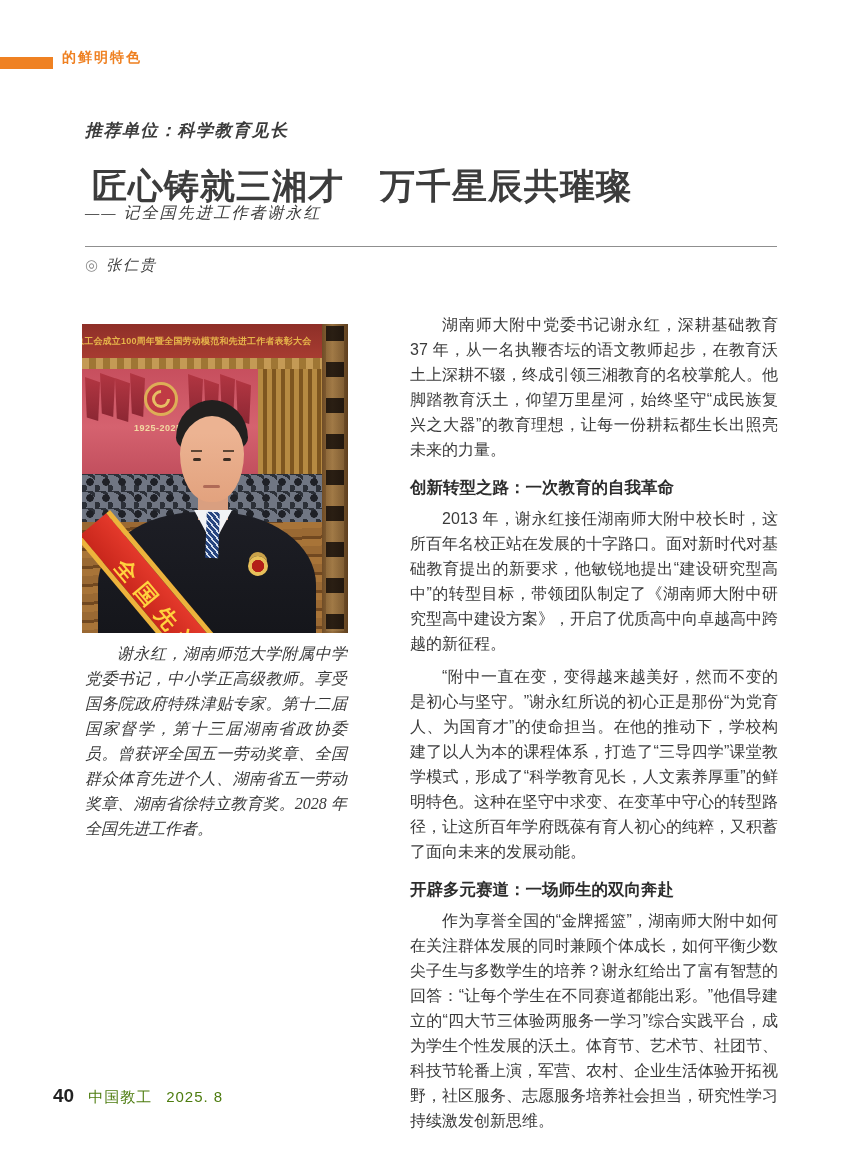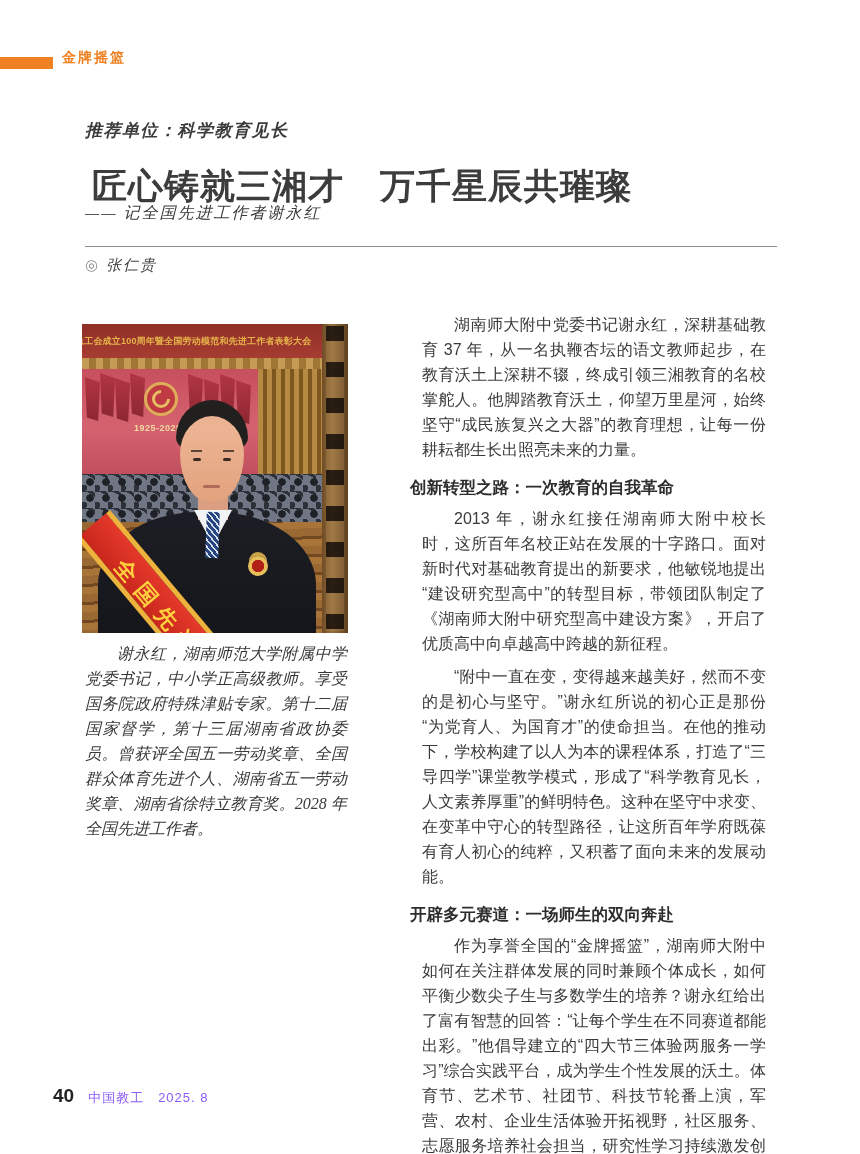--- a/index.html
+++ b/index.html
@@ -83,34 +83,34 @@
   .p-medal { position:absolute; left:166px; top:232px; width:20px; height:20px; border-radius:50%;
     background:radial-gradient(circle at 50% 50%, #b32018 0 42%, #e8c05a 46% 100%);
     box-shadow:0 -5px 0 -1px #caa24a; }
   
   .caption { position:absolute; left:85px; top:641px; width:262px;
     font-family:"Liberation Serif","DejaVu Serif",serif; font-style:italic;
     font-size:16px; line-height:25px; color:#383838; text-align:justify; text-indent:2em; margin:0; }
   
   .article { position:absolute; left:410px; top:312px; width:368px;
     font-size:16px; line-height:25px; color:#3a3a3a; text-align:justify; }
-  .article p { margin:0 12px 8px; text-indent:2em; }
+  .article p { margin:0 0 8px; text-indent:2em; }
   .article h3 { font-size:16.5px; font-weight:700; color:#2d2d2d; margin:13px 0 6px; text-indent:0; }
   
   .footer { position:absolute; left:53px; top:1085px; display:flex; align-items:baseline; gap:14px; }
   .footer .pn { font-size:19px; font-weight:700; color:#222; }
-  .footer .mag, .footer .issue { font-size:13px; color:#8b5cf6; letter-spacing:1px; }
+  .footer .mag, .footer .issue { font-size:15px; color:#4d7c0f; letter-spacing:1px; }
 </style>
 </head>
 <body>
 
 <div class="page">
 
   <div class="tag-bar"></div>
-  <div class="tag-label">金牌摇篮</div>
+  <div class="tag-label">的鲜明特色</div>
 
   <div class="recommender">推荐单位：科学教育见长</div>
   <h1 class="title" style="margin:8px">匠心铸就三湘才　万千星辰共璀璨</h1>
   <div class="subtitle">—— 记全国先进工作者谢永红</div>
   <div class="rule"></div>
   <div class="author"><span class="mark">◎</span><span>张仁贵</span></div>
 
   <div class="photo">
     <div class="ph-stage"></div>
     <div class="ph-curtain"></div>

